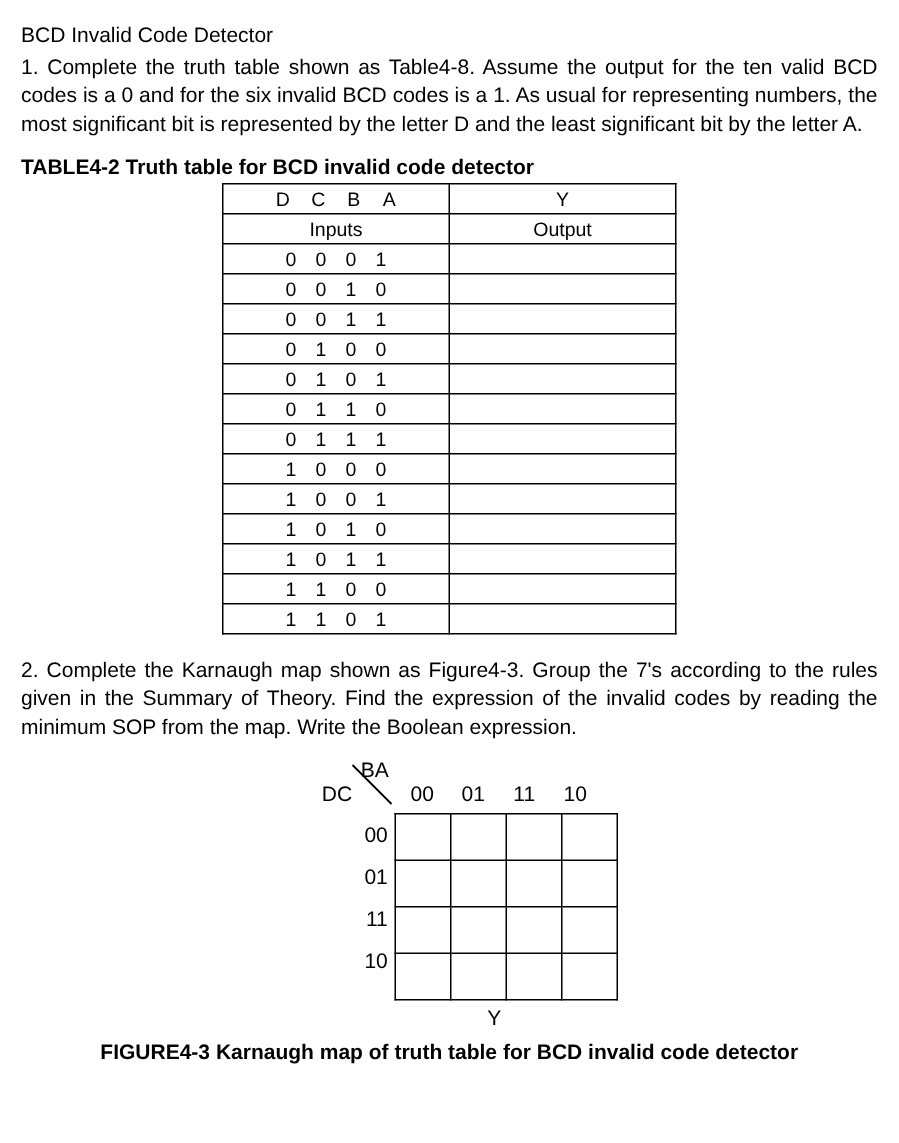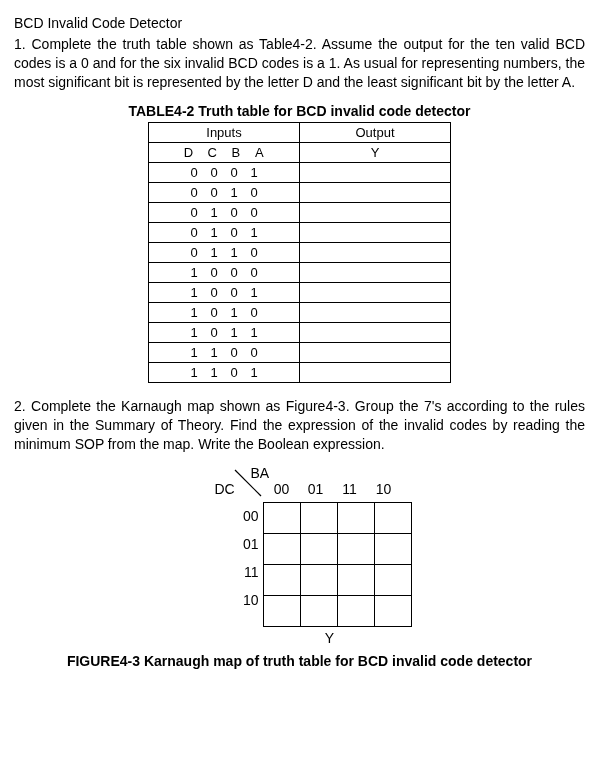--- a/index.html
+++ b/index.html
@@ -7,21 +7,21 @@
     font-family:"Segoe UI","Helvetica Neue",Arial,sans-serif;
     font-size:14px;
     color:#000;
     width:599px;
     padding:14px 14px 20px 14px;
     box-sizing:border-box;
     line-height:1.35;
   }
   .title{font-weight:400;font-size:14px;margin-bottom:2px;}
   .para{font-size:14px;margin:0 0 10px 0;text-align:justify;}
-  .tbl-caption{font-weight:700;text-align:center;font-size:14px;margin:4px 0 2px 0;}
+  .tbl-caption{font-weight:700;text-align:left;font-size:14px;margin:4px 0 2px 0;}
   table.truth{
     border-collapse:collapse;
     margin:0 auto 14px auto;
     font-size:13px;
   }
   table.truth th,table.truth td{
     border:1px solid #000;
     text-align:center;
     padding:0;
     height:19px;
@@ -36,21 +36,21 @@
     margin:6px auto 4px auto;
     position:relative;
     font-size:14px;
   }
   .kmap-header{
     position:relative;
     height:38px;
   }
   .kmap-ba{
     position:absolute;
-    left:66px;top:0;
+    left:56px;top:0;
     font-size:14px;
   }
   .kmap-dc{
     position:absolute;
     left:30px;top:16px;
     font-size:14px;
   }
   .kmap-diag{
     position:absolute;
     left:46px;top:2px;
@@ -90,59 +90,67 @@
   }
   .fig-caption{
     font-weight:700;text-align:center;font-size:14px;margin-top:4px;
   }
 </style>
 </head>
 <body>
 
 <div class="title">BCD Invalid Code Detector</div>
 
-<p class="para">1. Complete the truth table shown as Table4-2. Assume the output for the ten valid BCD codes is a 0 and for the six invalid BCD codes is a 1. As usual for representing numbers, the most significant bit is represented by the letter D and the least significant bit by the letter A.</p>
+<p class="para">1. Complete the truth table shown as Table4-8. Assume the output for the ten valid BCD codes is a 0 and for the six invalid BCD codes is a 1. As usual for representing numbers, the most significant bit is represented by the letter D and the least significant bit by the letter A.</p>
 
 <div class="tbl-caption">TABLE4-2 Truth table for BCD invalid code detector</div>
 
 <table class="truth">
   <tbody>
       <tr>
-    <th class="inputs-col">Inputs</th>
-    <th class="output-col">Output</th>
-  </tr>
-  <tr>
     <th class="inputs-col">
       <span class="bitcell">D</span>
       <span class="bitcell">C</span>
       <span class="bitcell">B</span>
       <span class="bitcell">A</span>
     </th>
     <th class="output-col">Y</th>
   </tr>
+  <tr>
+    <th class="inputs-col">Inputs</th>
+    <th class="output-col">Output</th>
+  </tr>
   </tbody>
     <tbody id="truth-rows">
       <tr>
         <td class="inputs-col"><span class="bitcell">0</span><span class="bitcell">0</span><span class="bitcell">0</span><span class="bitcell">1</span></td>
         <td class="output-col"></td>
       </tr>
       <tr>
         <td class="inputs-col"><span class="bitcell">0</span><span class="bitcell">0</span><span class="bitcell">1</span><span class="bitcell">0</span></td>
         <td class="output-col"></td>
       </tr>
       <tr>
+        <td class="inputs-col"><span class="bitcell">0</span><span class="bitcell">0</span><span class="bitcell">1</span><span class="bitcell">1</span></td>
+        <td class="output-col"></td>
+      </tr>
+      <tr>
         <td class="inputs-col"><span class="bitcell">0</span><span class="bitcell">1</span><span class="bitcell">0</span><span class="bitcell">0</span></td>
         <td class="output-col"></td>
       </tr>
       <tr>
         <td class="inputs-col"><span class="bitcell">0</span><span class="bitcell">1</span><span class="bitcell">0</span><span class="bitcell">1</span></td>
         <td class="output-col"></td>
       </tr>
       <tr>
         <td class="inputs-col"><span class="bitcell">0</span><span class="bitcell">1</span><span class="bitcell">1</span><span class="bitcell">0</span></td>
+        <td class="output-col"></td>
+      </tr>
+      <tr>
+        <td class="inputs-col"><span class="bitcell">0</span><span class="bitcell">1</span><span class="bitcell">1</span><span class="bitcell">1</span></td>
         <td class="output-col"></td>
       </tr>
       <tr>
         <td class="inputs-col"><span class="bitcell">1</span><span class="bitcell">0</span><span class="bitcell">0</span><span class="bitcell">0</span></td>
         <td class="output-col"></td>
       </tr>
       <tr>
         <td class="inputs-col"><span class="bitcell">1</span><span class="bitcell">0</span><span class="bitcell">0</span><span class="bitcell">1</span></td>
         <td class="output-col"></td>
       </tr>

